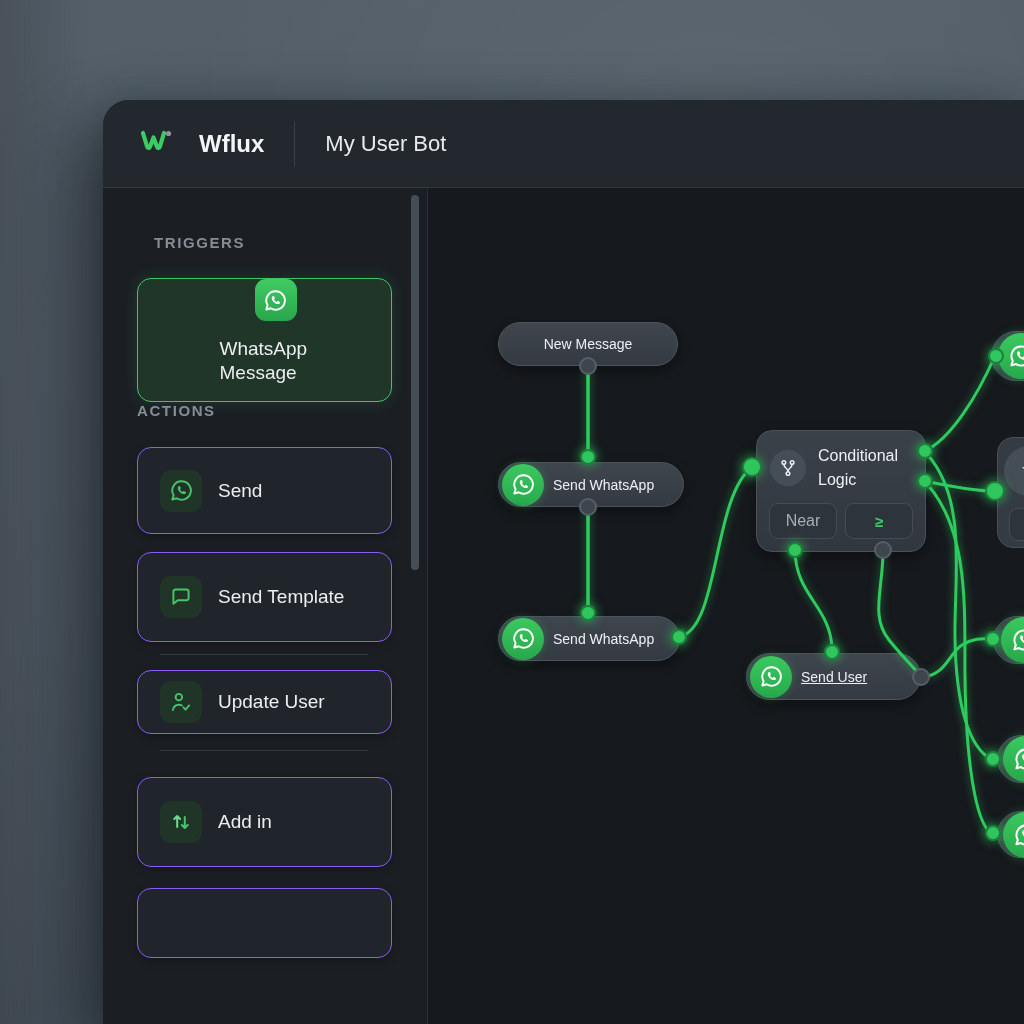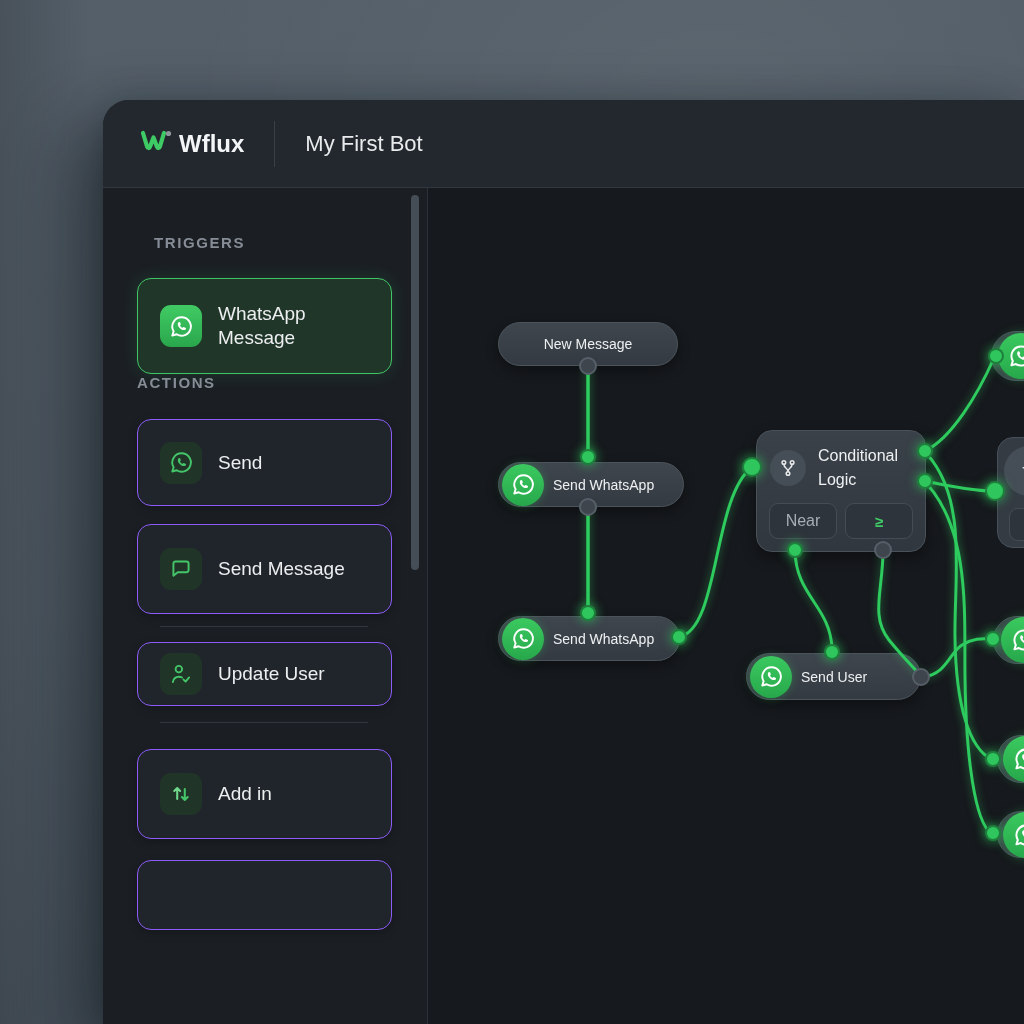--- a/index.html
+++ b/index.html
@@ -17,40 +17,40 @@
   .window {
     position:absolute; left:103px; top:100px; width:921px; height:924px;
     border-top-left-radius:26px; overflow:hidden;
     background:#1b1f24; display:flex; flex-direction:column;
     box-shadow:-30px 30px 70px rgba(12,17,23,.45), 0 10px 40px rgba(12,17,23,.35);
   }
 
   
   .header { flex:none; height:88px; background:#23282e; border-bottom:1px solid #31373e;
     display:flex; align-items:center; padding-left:34px; }
-  .brand { display:flex; align-items:center; gap:2px; }
+  .brand { display:flex; align-items:center; gap:22px; }
   .brand-name { font-size:24px; font-weight:bold; color:#f3f5f6; }
   .header-divider { width:1px; height:46px; background:#3a4047; margin:0 30px; }
   .doc-title { font-size:22px; font-weight:500; color:#e8eaec; }
 
   
   .body-row { flex:1; display:flex; min-height:0; }
 
   
   .sidebar { flex:none; width:325px; background:#1b1f24; border-right:1px solid #2b3138;
     position:relative; overflow:hidden; padding-left:34px; }
   .section-label { font-size:15px; font-weight:bold; letter-spacing:1.6px; color:#868d96; }
   .lbl-triggers { margin-top:46px;margin-left:17px; }
   .lbl-actions  { }
   .lbl-logic    { margin-top:51px; }
   .card { width:255px; border-radius:14px; background:#20252b; border:1px solid #8b5cf6;
     display:flex; align-items:center; gap:16px; padding-left:22px;
     box-shadow:0 3px 8px rgba(0,0,0,.25); }
-  .card-trigger { margin-top:27px; height:96px; background:#1f3628; border:1.5px solid #41c466;
-    box-shadow:0 0 16px rgba(62,198,100,.15); }
+  .card-trigger { margin-top:27px; height:124px; background:#1f3628; border:1.5px solid #41c466;
+    box-shadow:0 0 16px rgba(62,198,100,.15);flex-direction:column; }
   .card-send      { margin-top:28px; height:87px; }
   .card-template  { margin-top:18px; height:90px; }
   .card-update    { margin-top:15px; height:64px; }
   .card-addin     { margin-top:26px; height:90px; }
   .card-partial   { margin-top:21px; height:70px; }
   .sb-divider { width:208px; height:1px; background:#31373e; margin-left:23px; }
   .div-1 { margin-top:12px; } .div-2 { margin-top:16px; }
   .tile { flex:none; width:42px; height:42px; border-radius:11px;
     display:flex; align-items:center; justify-content:center; }
   .tile-bright { background:linear-gradient(180deg,#41cb64,#29a64c); color:#ffffff; }
@@ -70,21 +70,21 @@
   .pill-center { justify-content:center; }
   .pill-icon { padding-left:54px; }
   .wa-circle { position:absolute; left:3px; top:50%; transform:translateY(-50%);
     width:42px; height:42px; border-radius:50%; color:#fff;
     background:linear-gradient(180deg,#3bc95f,#27a84b);
     display:flex; align-items:center; justify-content:center;
     box-shadow:0 0 10px rgba(52,195,95,.35); }
   #node-new-message { left:70px;  top:134px; width:180px; height:44px; }
   #node-sw1         { left:70px;  top:274px; width:186px; height:45px; }
   #node-sw2         { left:70px;  top:428px; width:182px; height:45px; }
-  #node-send-user   { left:318px; top:465px; width:175px; height:47px; }
+  #node-send-user   { left:318px; top:465px; width:175px; height:47px;text-decoration:underline; }
 
   .logic-node { position:absolute; z-index:1; left:328px; top:242px; width:170px; height:122px;
     border-radius:16px; background:linear-gradient(180deg,#3a4149,#31373f);
     border:1px solid #49515a; box-shadow:0 6px 14px rgba(0,0,0,.35); }
   .logic-head { display:flex; align-items:center; gap:12px; padding:13px 10px 0 13px; }
   .logic-icon-circle { flex:none; width:36px; height:36px; border-radius:50%;
     background:#454d56; display:flex; align-items:center; justify-content:center; }
   .logic-title { font-size:16px; line-height:24px; font-weight:500; color:#eef0f2; width:94px; }
   .logic-buttons { display:flex; gap:8px; padding:11px 12px 0 12px; }
   .logic-btn { flex:1; height:36px; border-radius:9px; background:#2e343b;
@@ -131,21 +131,21 @@
     <div class="brand">
       <span>
         <svg viewBox="0 0 40 30" width="40" height="30">
           <path d="M6 6l4.2 14c.4 1.3 2.2 1.4 2.7.1l3.6-9.6 3.6 9.6c.5 1.3 2.3 1.2 2.7-.1L27 6" stroke="#3ecb65" stroke-width="4.2" fill="none" stroke-linecap="round" stroke-linejoin="round"></path>
           <circle cx="31.5" cy="6.5" r="2.6" fill="#8d949c"></circle>
         </svg>
       </span>
       <span class="brand-name">Wflux</span>
     </div>
     <div class="header-divider"></div>
-    <div class="doc-title">My First Bot</div>
+    <div class="doc-title">My User Bot</div>
   </div>
 
   <div class="body-row">
 
     <div class="sidebar">
 
       <div class="section-label lbl-triggers">TRIGGERS</div>
 
       <div class="card card-trigger">
         <span class="tile tile-bright">
@@ -168,21 +168,21 @@
         </span>
         <span class="card-label">Send</span>
       </div>
 
       <div class="card card-template">
         <span class="tile tile-dim">
           <svg viewBox="0 0 24 24" width="26" height="26" fill="none" stroke="currentColor" stroke-width="1.8" stroke-linejoin="round">
             <path d="M5 7a2 2 0 0 1 2-2h10a2 2 0 0 1 2 2v6a2 2 0 0 1-2 2H9l-4 3.2V7z"></path>
           </svg>
         </span>
-        <span class="card-label">Send Message</span>
+        <span class="card-label">Send Template</span>
       </div>
 
       <div class="sb-divider div-1"></div>
 
       <div class="card card-update">
         <span class="tile tile-dim">
           <svg viewBox="0 0 24 24" width="26" height="26" fill="none" stroke="currentColor" stroke-width="1.7" stroke-linecap="round" stroke-linejoin="round">
             <circle cx="10" cy="7.5" r="3"></circle>
             <path d="M4.5 19.5c.6-3.4 2.7-5 5.5-5 1.1 0 2.1.2 2.9.7"></path>
             <path d="M14.2 17l2 2 3.3-3.8"></path>

